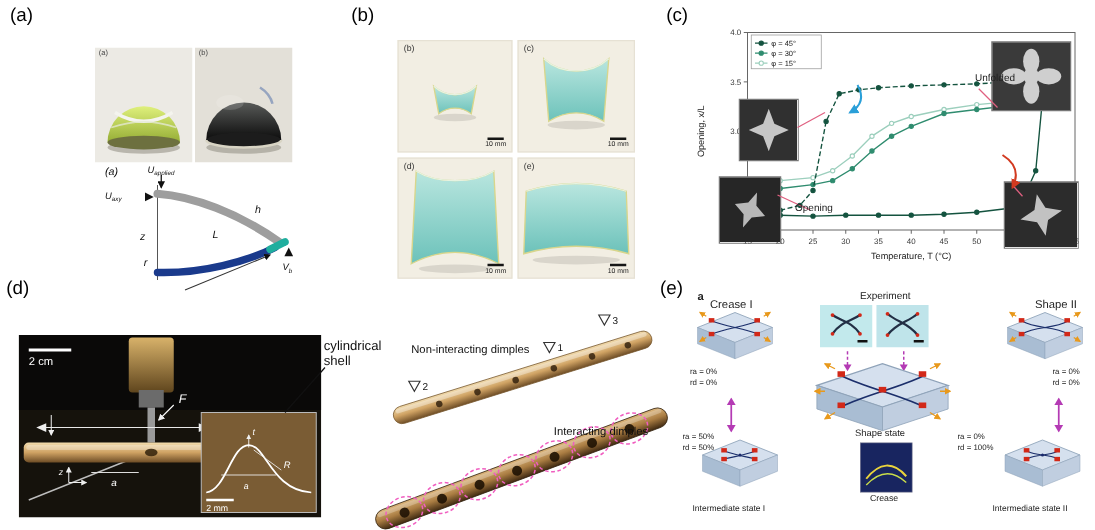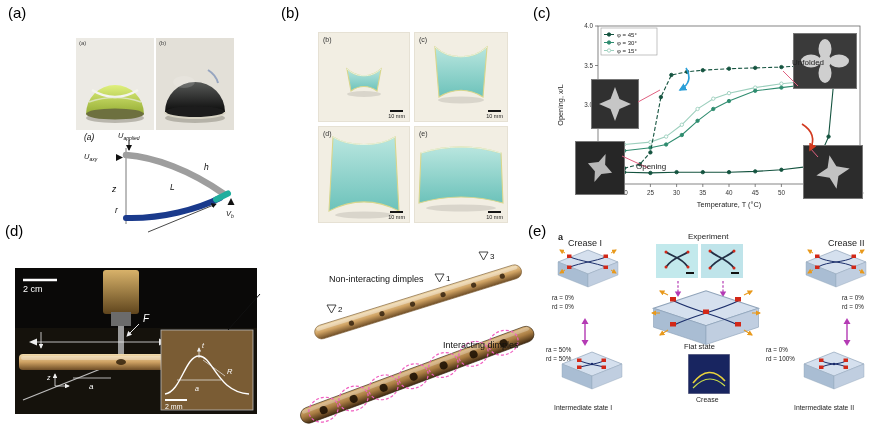--- a/index.html
+++ b/index.html
@@ -309,21 +309,21 @@
       <g stroke="#e06080" stroke-width="1">
         <line x1="86" y1="88" x2="108" y2="76"></line>
         <line x1="70" y1="142" x2="96" y2="154"></line>
         <line x1="246" y1="72" x2="231" y2="57"></line>
         <line x1="258" y1="134" x2="266" y2="143"></line>
       </g>
       <path d="M134 54 q8 14 -6 22" stroke="#2a9fd8" stroke-width="1.6" fill="none" marker-end="url(#mb)"></path>
       <path d="M250 110 q16 10 8 26" stroke="#d23a20" stroke-width="1.6" fill="none" marker-end="url(#mr)"></path>
     </svg>
 
-    <div class="ann" style="left:240px;top:44px">Unfolded</div>
+    <div class="ann" style="left:228px;top:44px">Unfolded</div>
     <div class="ann" style="left:84px;top:148px">Opening</div>
   </div>
 
   <div class="plabel" style="left:5px;top:222px">(d)</div>
 
   <svg class="abs" style="left:15px;top:268px" width="242" height="146" viewBox="0 0 242 146">
     <rect width="242" height="146" fill="#15120c"></rect>
     <rect width="242" height="60" fill="#0a0908"></rect>
     <rect x="88" y="2" width="36" height="44" rx="3" fill="url(#gMetal)"></rect>
     <rect x="96" y="44" width="20" height="14" fill="#6b6b6b"></rect>
@@ -353,20 +353,21 @@
       <text x="187" y="80" fill="#fff" font-size="7" font-style="italic">t</text>
       <line x1="162" y1="112" x2="206" y2="112" stroke="#eee" stroke-width="0.7"></line>
       <text x="180" y="123" fill="#fff" font-size="7" font-style="italic">a</text>
       <line x1="188" y1="92" x2="210" y2="108" stroke="#eee" stroke-width="0.7"></line>
       <text x="212" y="106" fill="#fff" font-size="7.5" font-style="italic">R</text>
       <line x1="150" y1="132" x2="172" y2="132" stroke="#fff" stroke-width="2"></line>
       <text x="150" y="141" fill="#fff" font-size="7">2 mm</text>
     </g>
   </svg>
 
+  <div class="shelltext" style="left:259px;top:272px;width:64px">cylindrical shell</div>
   <svg class="abs" style="left:226px;top:292px" width="36" height="42" viewBox="0 0 36 42">
     <line x1="34" y1="2" x2="2" y2="38" stroke="#111" stroke-width="1"></line>
   </svg>
 
   <svg class="abs" style="left:293px;top:248px" width="242" height="176" viewBox="0 0 242 176">
     <g transform="translate(22,86) rotate(-17.3)">
       <rect x="0" y="-7" width="216" height="14" rx="7" fill="url(#gTubeA)" stroke="#7a5a30" stroke-width="0.6"></rect>
       <rect x="3" y="-5.5" width="210" height="3.5" rx="1.7" fill="#fff" opacity="0.35"></rect>
       <g fill="#35230f" opacity="0.85">
         <circle cx="38" cy="0.5" r="2.6"></circle>
@@ -414,21 +415,21 @@
     </g>
     <text x="150" y="100" font-size="9" fill="#111">Interacting dimples</text>
   </svg>
 
   <div class="plabel" style="left:528px;top:222px">(e)</div>
 
   <div class="abs" style="left:546px;top:232px;width:330px;height:192px">
     <div class="elabel" style="left:12px;top:0;font-size:9px;font-weight:bold">a</div>
     <div class="elabel" style="left:22px;top:6px;font-size:9px">Crease I</div>
     <div class="elabel" style="left:142px;top:0;font-size:8px">Experiment</div>
-    <div class="elabel" style="left:282px;top:6px;font-size:9px">Crease II</div>
+    <div class="elabel" style="left:282px;top:6px;font-size:9px">Shape II</div>
 
     <svg class="abs" style="left:10px;top:16px" width="64" height="42" viewBox="0 0 64 42">
       <use href="#plate-faces"></use>
       <path d="M14 9 C24 13 40 15 50 19 M50 9 C40 13 24 15 14 19" stroke="#1c2f6b" stroke-width="1" fill="none"></path>
       <g fill="#d22818">
           <rect x="11" y="6.5" width="4.5" height="3.5"></rect>
           <rect x="47.5" y="6.5" width="4.5" height="3.5"></rect>
           <rect x="11" y="17.5" width="4.5" height="3.5"></rect>
           <rect x="47.5" y="17.5" width="4.5" height="3.5"></rect>
         </g>
@@ -520,21 +521,21 @@
       </g>
       <g stroke="#e8991c" stroke-width="1.1">
         <line x1="18" y1="7" x2="10" y2="3" marker-end="url(#mo)"></line>
           <line x1="94" y1="7" x2="102" y2="3" marker-end="url(#mo)"></line>
         <line x1="10" y1="25" x2="2" y2="25" marker-end="url(#mo)"></line>
           <line x1="102" y1="25" x2="110" y2="25" marker-end="url(#mo)"></line>
         <line x1="18" y1="42" x2="10" y2="47" marker-end="url(#mo)"></line>
           <line x1="94" y1="42" x2="102" y2="47" marker-end="url(#mo)"></line>
       </g>
     </svg>
-    <div class="elabel" style="left:138px;top:110px;font-size:7.5px">Flat state</div>
+    <div class="elabel" style="left:138px;top:110px;font-size:7.5px">Shape state</div>
 
     <div class="vals" style="left:0;top:114px">
       <div>ra = 50%</div>
         <div>rd = 50%</div>
     </div>
     <svg class="abs" style="left:14px;top:118px" width="64" height="42" viewBox="0 0 64 42">
       <use href="#plate-faces"></use>
       <path d="M20 11 C28 14 36 15 44 17 M44 11 C36 14 28 15 20 17" stroke="#1c2f6b" stroke-width="1" fill="none"></path>
       <g fill="#d22818">
           <rect x="17" y="8.5" width="4.5" height="3.5"></rect>

